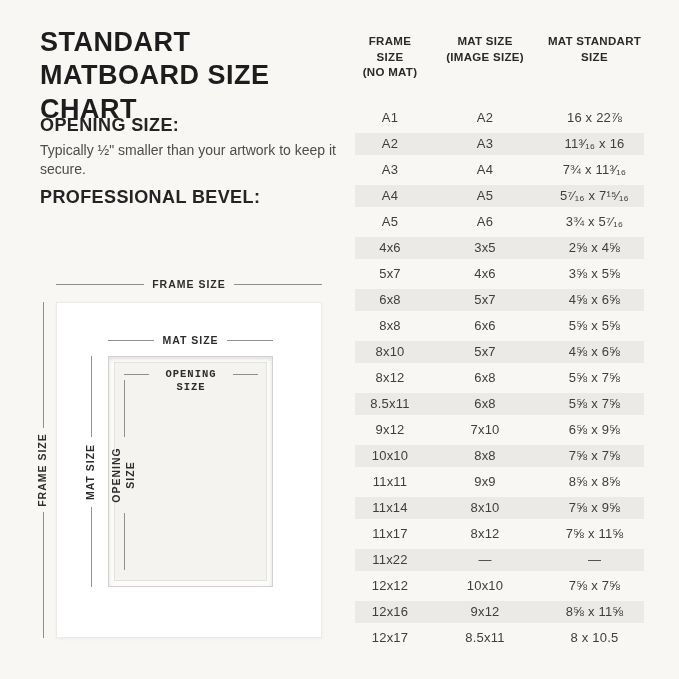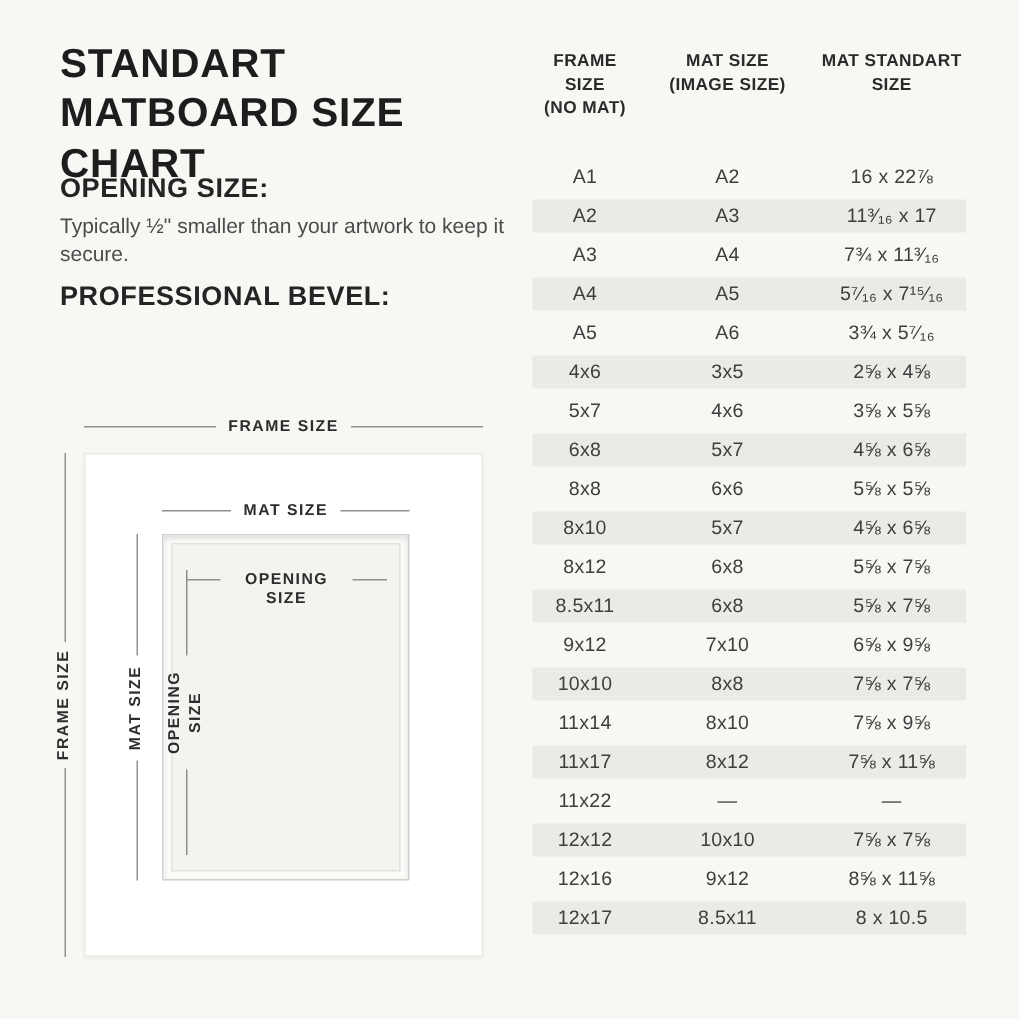--- a/index.html
+++ b/index.html
@@ -117,21 +117,21 @@
     <div class="hdim" style="left:68px;top:62px;width:165px;">
       <div class="dline"></div>
       <span class="dimlabel">MAT SIZE</span>
       <div class="dline"></div>
     </div>
 
     <div class="mat-rect">
       <div class="mat-inner"></div>
     </div>
 
-    <div class="hdim hdim-2line" style="left:84px;top:108px;width:134px;">
+    <div class="hdim hdim-2line" style="left:84px;top:96px;width:134px;font-family:Liberation Mono, monospace;">
       <div class="dline"></div>
       <span class="lblblock">
         <span class="dimlabel">OPENING</span>
         <span class="dimlabel">SIZE</span>
       </span>
       <div class="dline"></div>
     </div>
 
     <div class="vdim" style="left:-5px;top:30px;height:336px;">
       <div class="dline"></div>
@@ -175,21 +175,21 @@
     </div>
     <div class="trows" id="table-rows">
         <div class="trow">
           <div class="tcell">A1</div>
           <div class="tcell">A2</div>
           <div class="tcell">16 x 22⅞</div>
         </div>
         <div class="trow">
           <div class="tcell">A2</div>
           <div class="tcell">A3</div>
-          <div class="tcell">11³⁄₁₆ x 17</div>
+          <div class="tcell">11³⁄₁₆ x 16</div>
         </div>
         <div class="trow">
           <div class="tcell">A3</div>
           <div class="tcell">A4</div>
           <div class="tcell">7¾ x 11³⁄₁₆</div>
         </div>
         <div class="trow">
           <div class="tcell">A4</div>
           <div class="tcell">A5</div>
           <div class="tcell">5⁷⁄₁₆ x 7¹⁵⁄₁₆</div>
@@ -238,20 +238,25 @@
           <div class="tcell">9x12</div>
           <div class="tcell">7x10</div>
           <div class="tcell">6⅝ x 9⅝</div>
         </div>
         <div class="trow">
           <div class="tcell">10x10</div>
           <div class="tcell">8x8</div>
           <div class="tcell">7⅝ x 7⅝</div>
         </div>
         <div class="trow">
+          <div class="tcell">11x11</div>
+          <div class="tcell">9x9</div>
+          <div class="tcell">8⅝ x 8⅝</div>
+        </div>
+        <div class="trow">
           <div class="tcell">11x14</div>
           <div class="tcell">8x10</div>
           <div class="tcell">7⅝ x 9⅝</div>
         </div>
         <div class="trow">
           <div class="tcell">11x17</div>
           <div class="tcell">8x12</div>
           <div class="tcell">7⅝ x 11⅝</div>
         </div>
         <div class="trow">

